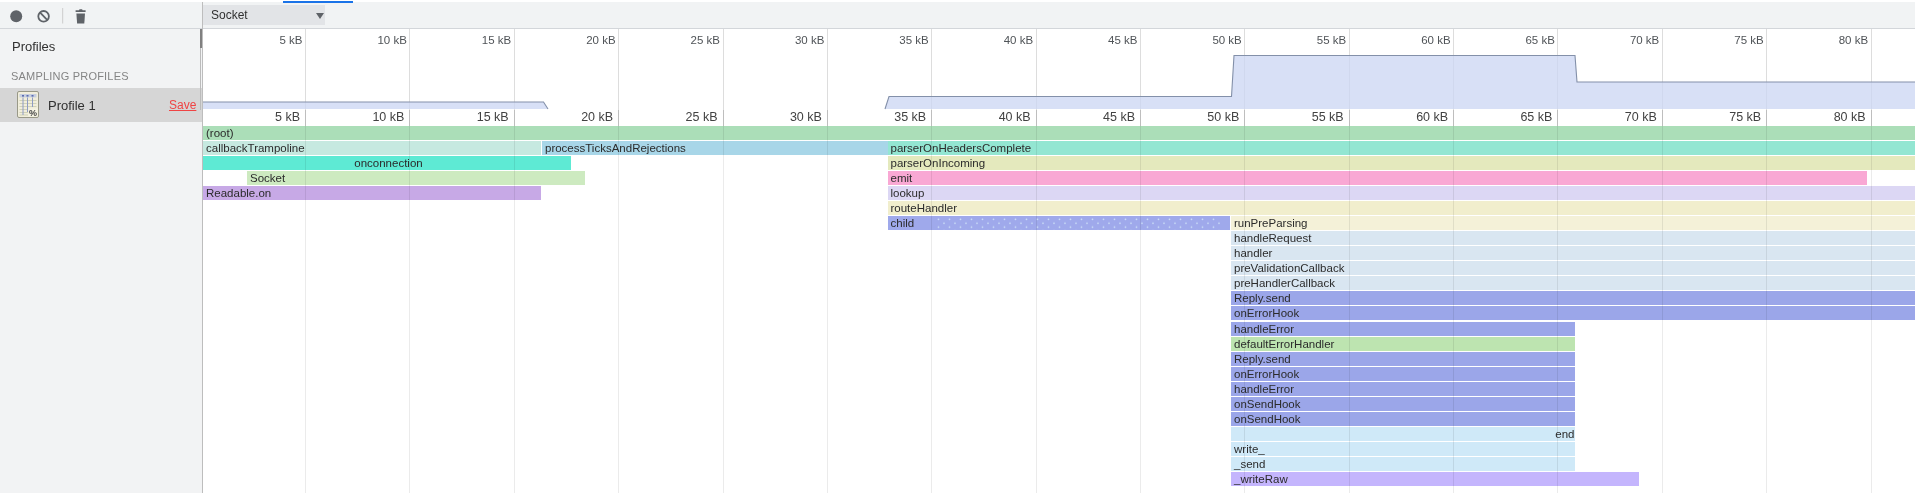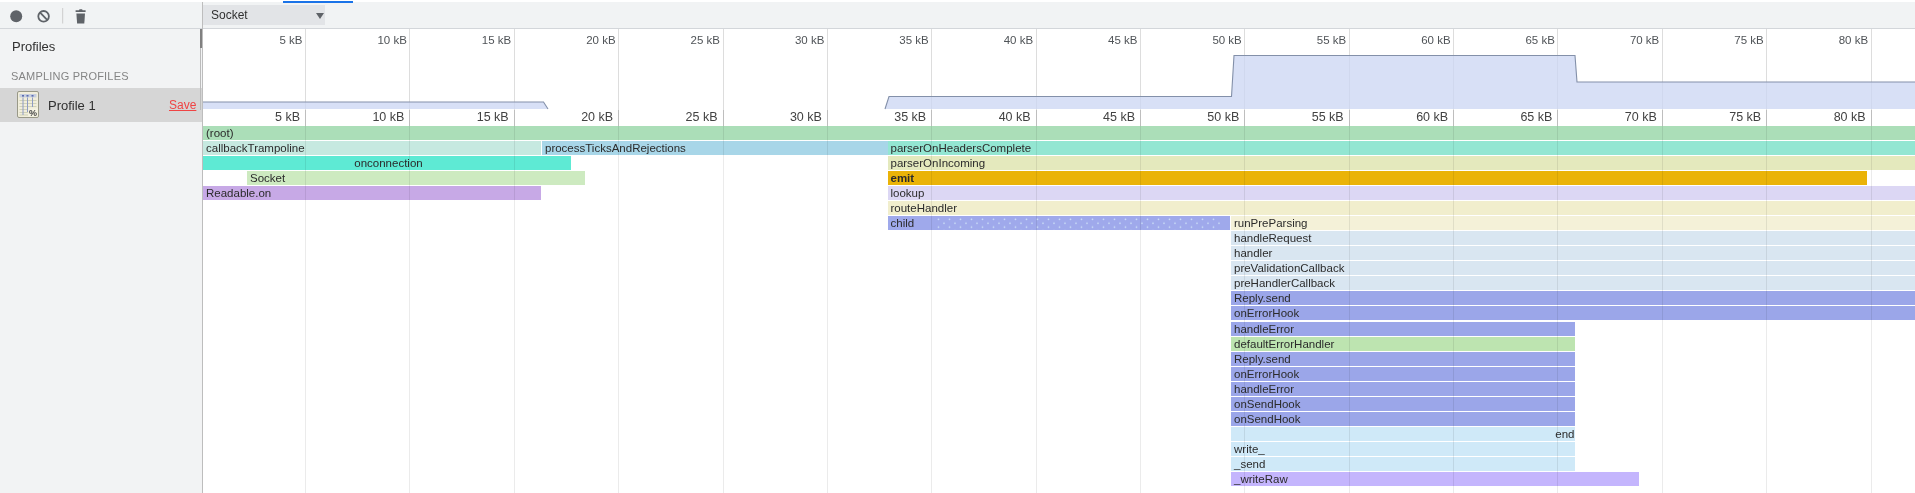--- a/index.html
+++ b/index.html
@@ -124,21 +124,21 @@
       </pattern>
     </defs>
   </svg>
 <div class="bar" style="left:203.0px;top:125.6px;width:1712.0px;background:#abdeb8;">(root)</div>
 <div class="bar" style="left:203.0px;top:140.7px;width:338.0px;background:#c6e9e0;">callbackTrampoline</div>
 <div class="bar" style="left:542.0px;top:140.7px;width:387px;background:#a8d6e8;">processTicksAndRejections</div>
 <div class="bar" style="left:887.5px;top:140.7px;width:1027.5px;background:#93e6d2;">parserOnHeadersComplete</div>
 <div class="bar" style="left:203.0px;top:155.7px;width:368px;background:#5eead4;text-align:center;">onconnection</div>
 <div class="bar" style="left:887.5px;top:155.7px;width:1027.5px;background:#e4e9bd;">parserOnIncoming</div>
 <div class="bar" style="left:203.0px;top:170.8px;width:338.0px;background:#cdeac0;margin-left:44px;">Socket</div>
-<div class="bar" style="left:887.5px;top:170.8px;width:979px;background:#eab308;font-weight:bold;">emit</div>
+<div class="bar" style="left:887.5px;top:170.8px;width:979px;background:#f9a8d4;">emit</div>
 <div class="bar" style="left:203.0px;top:185.9px;width:338.0px;background:#c7a9e6;">Readable.on</div>
 <div class="bar" style="left:887.5px;top:185.9px;width:1182px;background:#dcd7f4;">lookup</div>
 <div class="bar" style="left:887.5px;top:200.9px;width:1027.5px;background:#f1eecd;">routeHandler</div>
 <div class="bar" style="left:887.5px;top:216.0px;width:342.5px;background:#9fa9eb;">child</div>
 <svg class="abs" style="left:936.0px;top:217.0px" width="286" height="13">
     <rect width="100%" height="100%" fill="url(#dots)"></rect>
   </svg>
 <div class="bar" style="left:1231.0px;top:216.0px;width:684.0px;background:#f4f1d8;">runPreParsing</div>
 <div class="bar" style="left:1231.0px;top:231.1px;width:684.0px;background:#d9e6f1;">handleRequest</div>
 <div class="bar" style="left:1231.0px;top:246.2px;width:684.0px;background:#d9e6f1;">handler</div>

